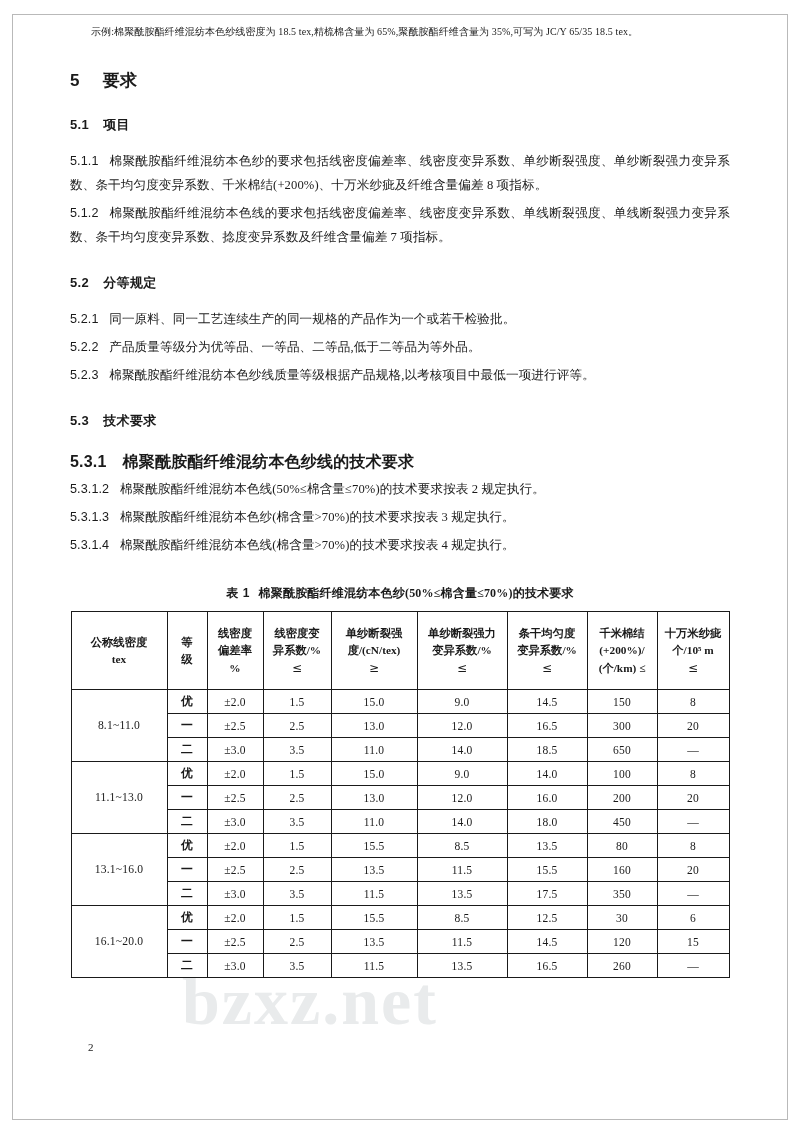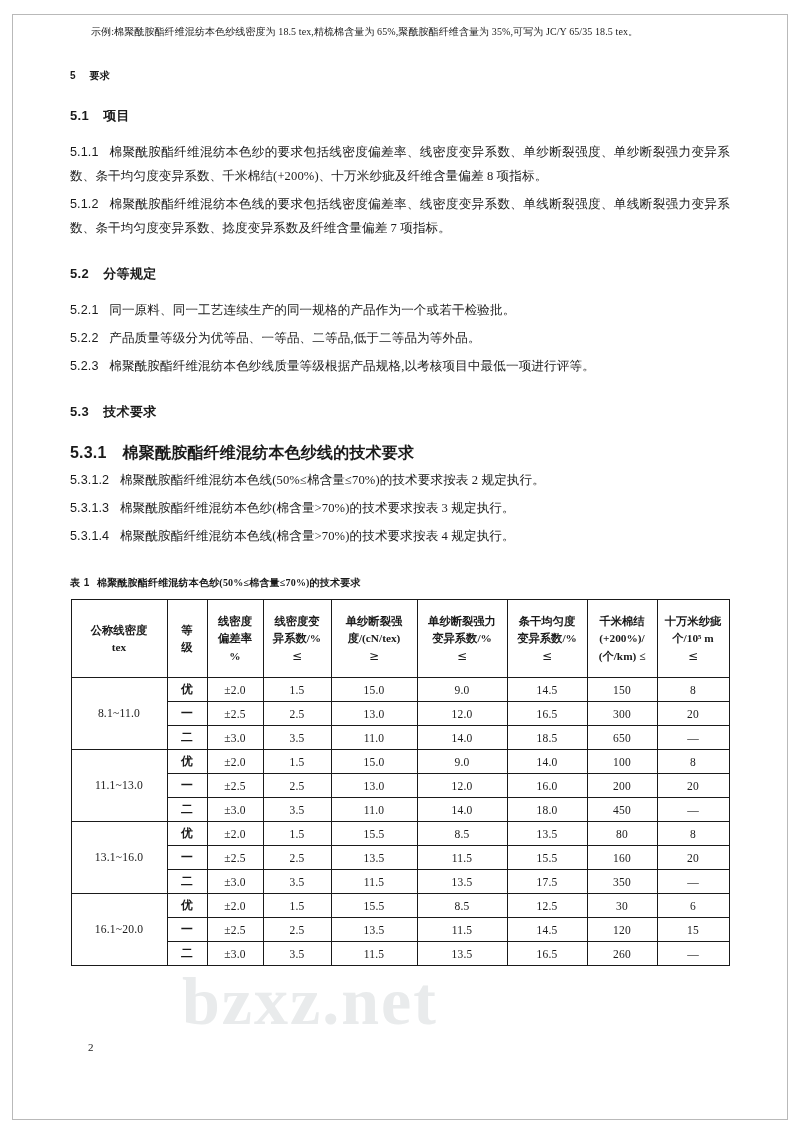--- a/index.html
+++ b/index.html
@@ -67,21 +67,21 @@
   .example {
     font-size: 10px;
     line-height: 1.95;
     margin-top: 22px;
     text-indent: 2.1em;
     text-align: justify;
     letter-spacing: 0.1px;
   }
 
   .h1 {
-    font-size: 10px;
+    font-size: 17px;
     font-weight: bold;
     margin-top: 27px;
     margin-bottom: 0;
     letter-spacing: 0.3px;
   }
   .h1 .num { margin-right: 1.35em; font-family: "Liberation Sans", sans-serif; }
 
   .h2 {
     font-size: 13.0px;
     font-weight: bold;
@@ -108,22 +108,22 @@
     letter-spacing: 0.1px;
   }
   .para .num {
     font-family: "Liberation Sans", sans-serif;
     margin-right: 0.85em;
   }
   .para.tight { margin-top: 4px; }
 
   
   .table-title {
-    text-align: left;
-    font-size: 10px;
+    text-align: center;
+    font-size: 12px;
     font-weight: bold;
     margin-top: 28px;
     margin-bottom: 9px;
     letter-spacing: 0.2px;
   }
   .table-title .tnum { margin: 0 0.75em 0 0.35em; font-family: "Liberation Sans", sans-serif; }
 
   table.spec {
     border-collapse: collapse;
     width: 618px;

